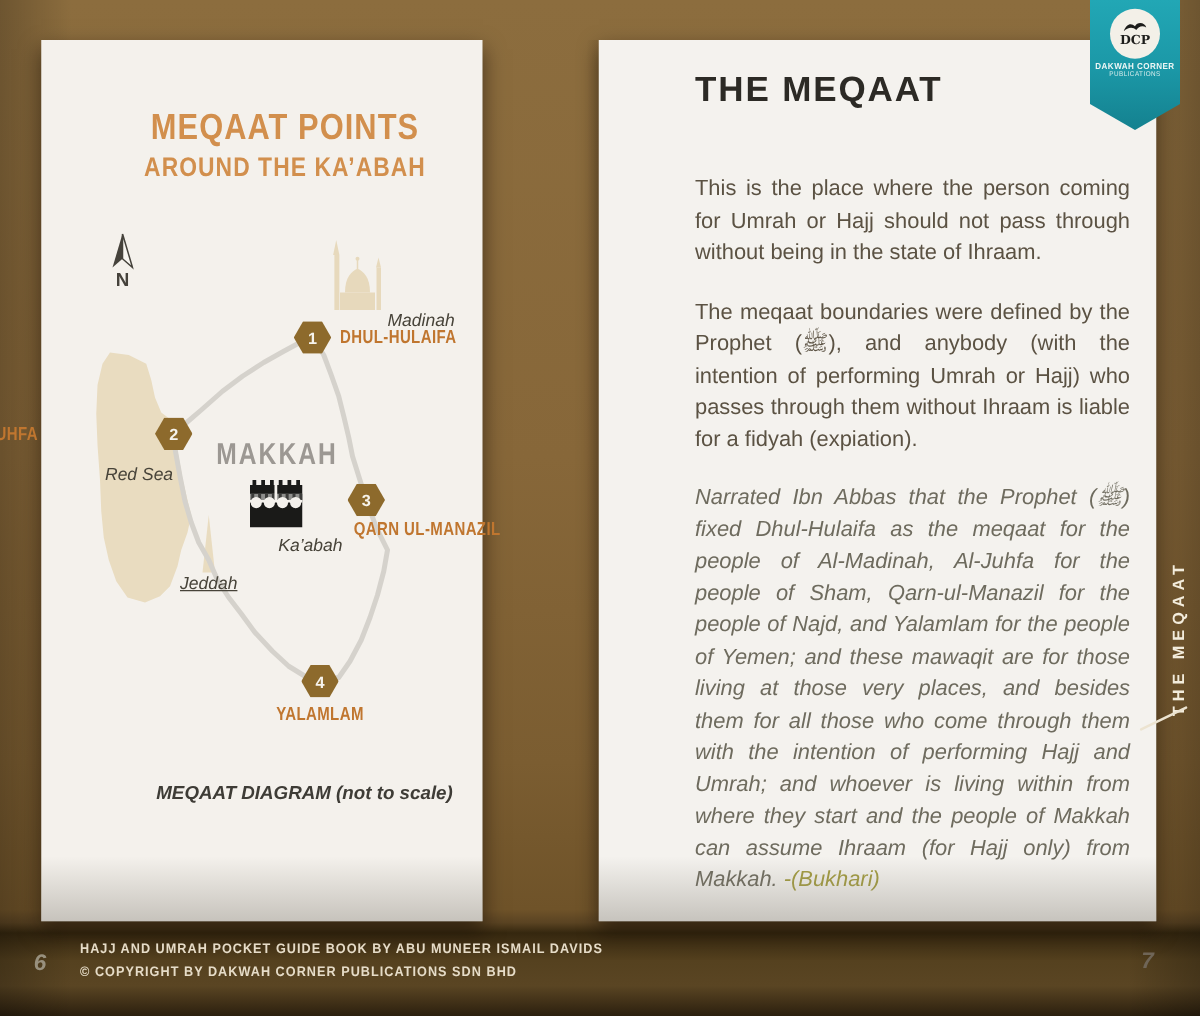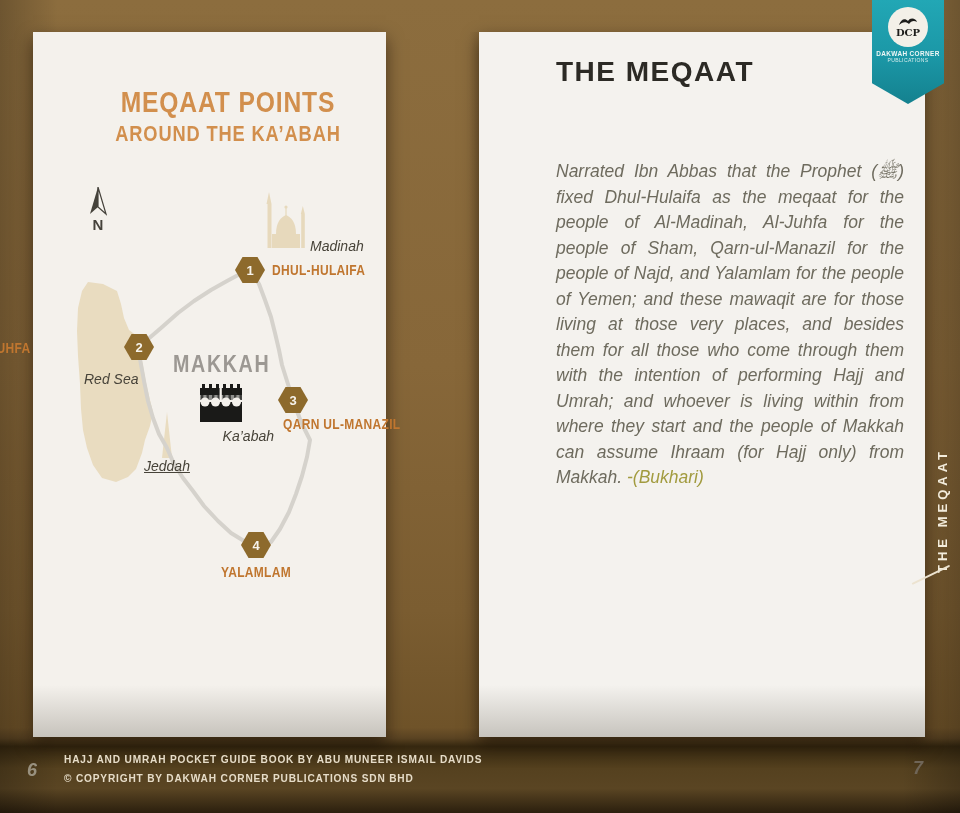--- a/index.html
+++ b/index.html
@@ -101,21 +101,21 @@
     <svg class="abs" style="left:232px;top:160px;" width="42" height="56" viewBox="0 0 42 56" fill="#e7d9bc">
       <polygon points="4,0 6.5,12 1.5,12"></polygon>
         <rect x="2.5" y="12" width="4" height="44"></rect>
       <polygon points="37.8,14 39.8,22 35.8,22"></polygon>
         <rect x="36.2" y="22" width="3.6" height="34"></rect>
       <circle cx="21" cy="15" r="1.6"></circle>
         <rect x="20.4" y="16" width="1.2" height="8"></rect>
       <path d="M11 42 C11 30 16 25 21 23 C26 25 31 30 31 42 Z"></path>
       <rect x="7" y="42" width="28" height="14"></rect>
     </svg>
-    <div class="ital" style="left:277px;top:206px;">Madinah</div>
+    <div class="ital" style="left:277px;top:216px;">Madinah</div>
 
     <div class="makkah">MAKKAH</div>
     <svg class="abs" style="left:167px;top:352px;" width="42" height="38" viewBox="0 0 42 38">
       <g fill="#1a1a18">
         <rect x="2" y="0" width="3" height="4"></rect>
           <rect x="9" y="0" width="3" height="4"></rect>
         <rect x="16" y="0" width="3" height="4"></rect>
           <rect x="23" y="0" width="3" height="4"></rect>
         <rect x="30" y="0" width="3" height="4"></rect>
           <rect x="37" y="0" width="3" height="4"></rect>
@@ -157,27 +157,30 @@
     </div>
     <div class="badge" style="left:208px;top:500px;">
       <span>4</span>
     </div>
 
     <div class="map-label" style="left:239px;top:229px;transform-origin:left center;">DHUL-HULAIFA</div>
     <div class="map-label" style="right:356px;top:307px;transform-origin:right center;">AL-JUHFA</div>
     <div class="map-label" style="left:250px;top:383px;transform-origin:left center;">QARN UL-MANAZIL</div>
     <div class="map-label" style="left:143px;top:531px;width:160px;text-align:center;transform-origin:center;">YALAMLAM</div>
 
+    <div class="caption">MEQAAT DIAGRAM (not to scale)</div>
   </div>
 
   <div class="spine"></div>
 
   <div class="page page-right">
     <div class="rp-heading">THE MEQAAT</div>
     <div class="rp-text">
+      <p class="p1">This is the place where the person coming for Umrah or Hajj should not pass through without being in the state of Ihraam.</p>
+      <p class="p2">The meqaat boundaries were defined by the Prophet (ﷺ), and anybody (with the intention of performing Umrah or Hajj) who passes through them without Ihraam is liable for a fidyah (expiation).</p>
       <p class="hadith"><span>Narrated Ibn Abbas that the Prophet (ﷺ) fixed Dhul-Hulaifa as the meqaat for the people of Al-Madinah, Al-Juhfa for the people of Sham, Qarn-ul-Manazil for the people of Najd, and Yalamlam for the people of Yemen; and these mawaqit are for those living at those very places, and besides them for all those who come through them with the intention of performing Hajj and Umrah; and whoever is living within from where they start and the people of Makkah can assume Ihraam (for Hajj only) from Makkah.</span> <span class="src">-(Bukhari)</span></p>
     </div>
   </div>
 
   <div class="ribbon">
     <div class="emblem">
       <svg width="24" height="13" viewBox="0 0 24 13">
         <path d="M3 9 C5 3 9 2 12 5 C14 1 20 2 21 6 C18 4 15 5 13 8 C10 5 6 6 3 9 Z" fill="#1d1d1b"></path>
       </svg>
       <div class="mono">DCP</div>

